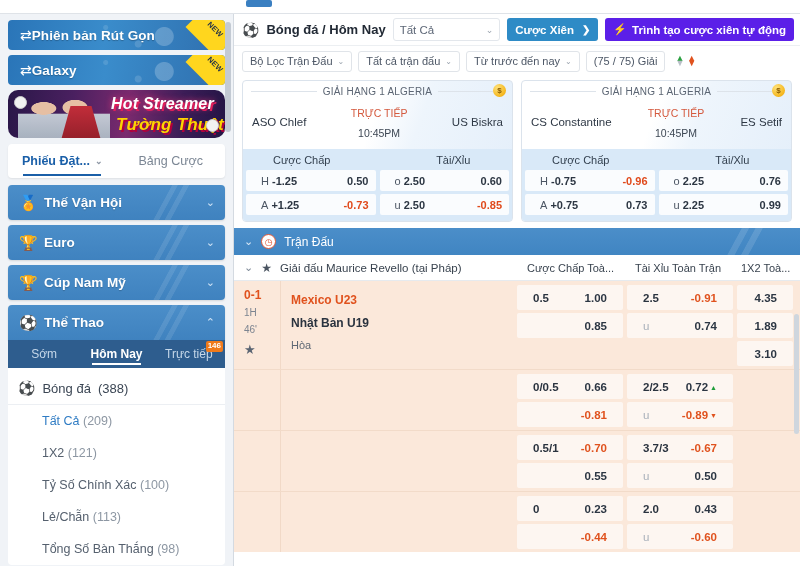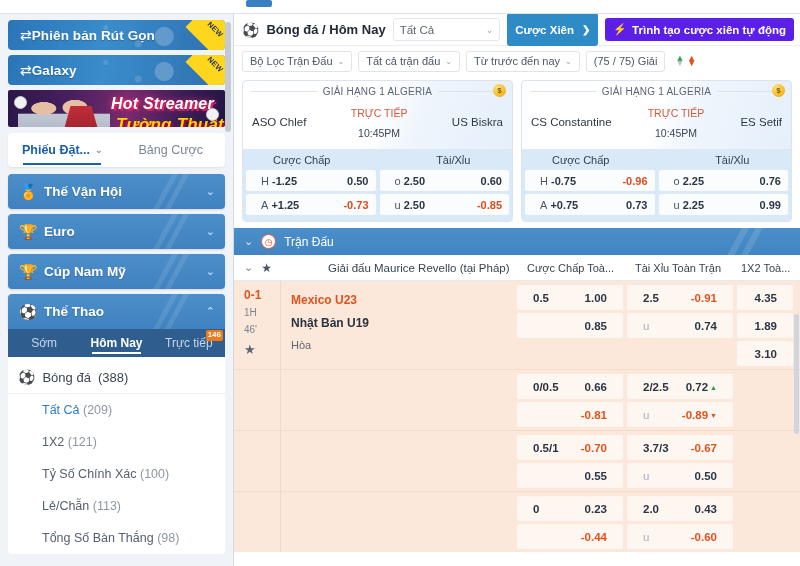--- a/index.html
+++ b/index.html
@@ -62,21 +62,21 @@
   .promo-banner .newflag::before {
     content: ""; position: absolute; right: -16px; top: -16px;
     width: 46px; height: 46px; background: #ffd61e; transform: rotate(45deg);
   }
   .promo-banner .newflag span {
     position: absolute; right: 1px; top: 5px; transform: rotate(45deg);
     font-size: 7.5px; font-weight: bold; color: #1f2f48; letter-spacing: .3px;
   }
 
   .hot-banner {
-    position: relative; height: 37px; margin-bottom: 6px; border-radius: 2px;
+    position: relative; height: 48px; margin-bottom: 6px; border-radius: 10px;
     overflow: hidden;
     background: linear-gradient(95deg,#2a1748 0%,#4a2060 30%,#7a2a6e 55%,#3b1d57 80%,#241545 100%);
   }
   .hot-banner .girls {
     position: absolute; left: 10px; top: 4px; width: 92px; height: 48px;
     background:
       radial-gradient(ellipse at 28% 30%, #f0c9a8 0 12px, transparent 13px),
       radial-gradient(ellipse at 62% 28%, #f0c9a8 0 12px, transparent 13px),
       linear-gradient(180deg, transparent 40%, #c9d2da 42%, #aab6c2 100%);
     opacity: .95;
@@ -183,21 +183,21 @@
   }
   .mh-ball { font-size: 14px; }
   .mh-title { font-size: 13px; font-weight: bold; color: #222a35; white-space: nowrap; }
   .mh-select {
     width: 120px; height: 23px; background: #fff; border: 1px solid #e3e7ec; border-radius: 3px;
     display: flex; align-items: center; justify-content: space-between;
     padding: 0 6px; font-size: 11.5px; color: #5c6676;
   }
   .mh-select .chev { color: #9aa3ae; font-size: 9px; }
   .btn-parlay {
-    height: 33px; background: #2e8bc6; border-radius: 3px; color: #fff;
+    height: 23px; background: #2e8bc6; border-radius: 3px; color: #fff;
     font-size: 11.5px; font-weight: bold; display: flex; align-items: center; gap: 8px;
     padding: 0 8px; white-space: nowrap;
   }
   .btn-parlay .arr { font-size: 10px; }
   .btn-auto {
     height: 23px; background: #5b1fe8; border-radius: 3px; color: #fff;
     font-size: 11.5px; font-weight: bold; display: flex; align-items: center; gap: 5px;
     padding: 0 8px; white-space: nowrap;
   }
   .btn-auto .bolt { font-size: 11px; }
@@ -282,21 +282,21 @@
   .sec-head .t { color: #fff; font-size: 12px; }
 
   
   .col-head {
     height: 26px; display: flex; align-items: center; background: #fff;
     border-bottom: 1px solid #e6eaee; padding-left: 10px;
   }
   .ch-left { display: flex; align-items: center; gap: 8px; width: 283px; }
   .ch-left .chev { color: #7d8896; font-size: 11px; }
   .ch-left .star { color: #4a5461; font-size: 12px; }
-  .ch-left .lg { font-size: 11.5px; color: #39434f; white-space: nowrap; margin-left: 48px; }
+  .ch-left .lg { font-size: 11.5px; color: #39434f; white-space: nowrap; }
   .ch-cols { display: flex; flex: 1; }
   .ch-cols div {
     font-size: 11px; color: #39434f; white-space: nowrap; overflow: hidden;
   }
   .ch-c1 { width: 108px; }
   .ch-c2 { width: 106px; }
   .ch-c3 { width: 56px; }
 
   
   .mrow { display: flex; background: #fbe8da; position: relative; }

